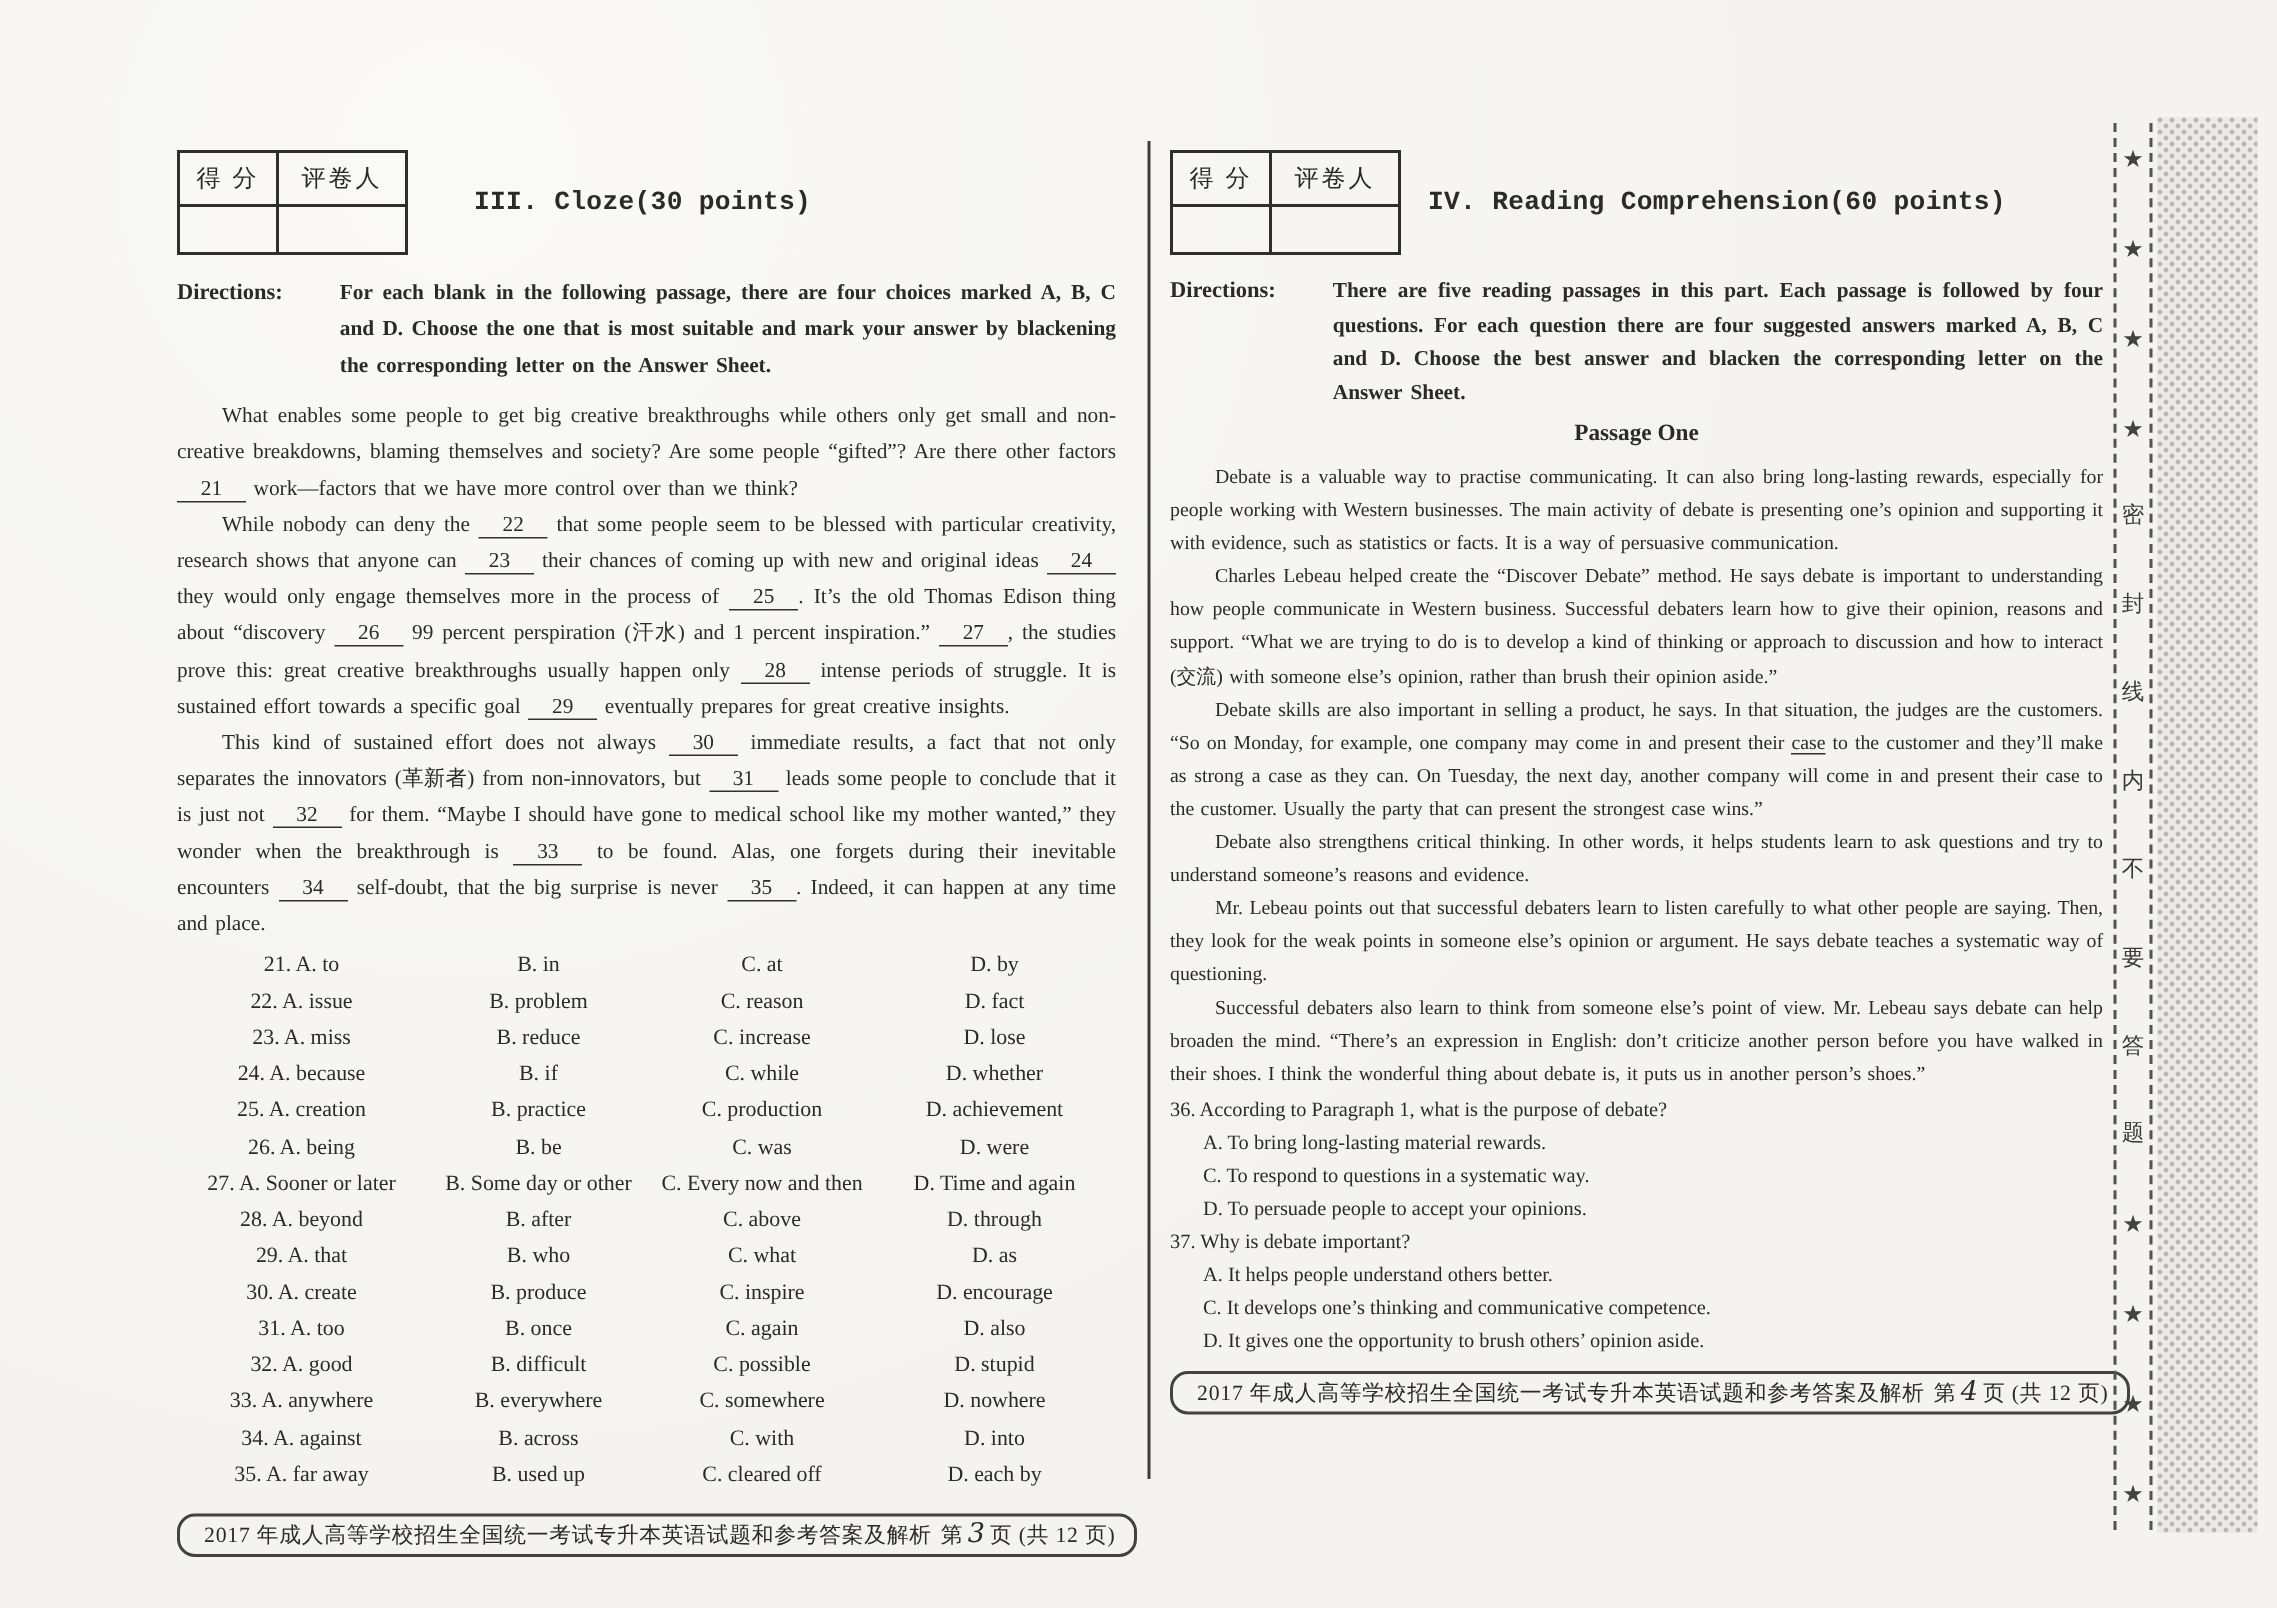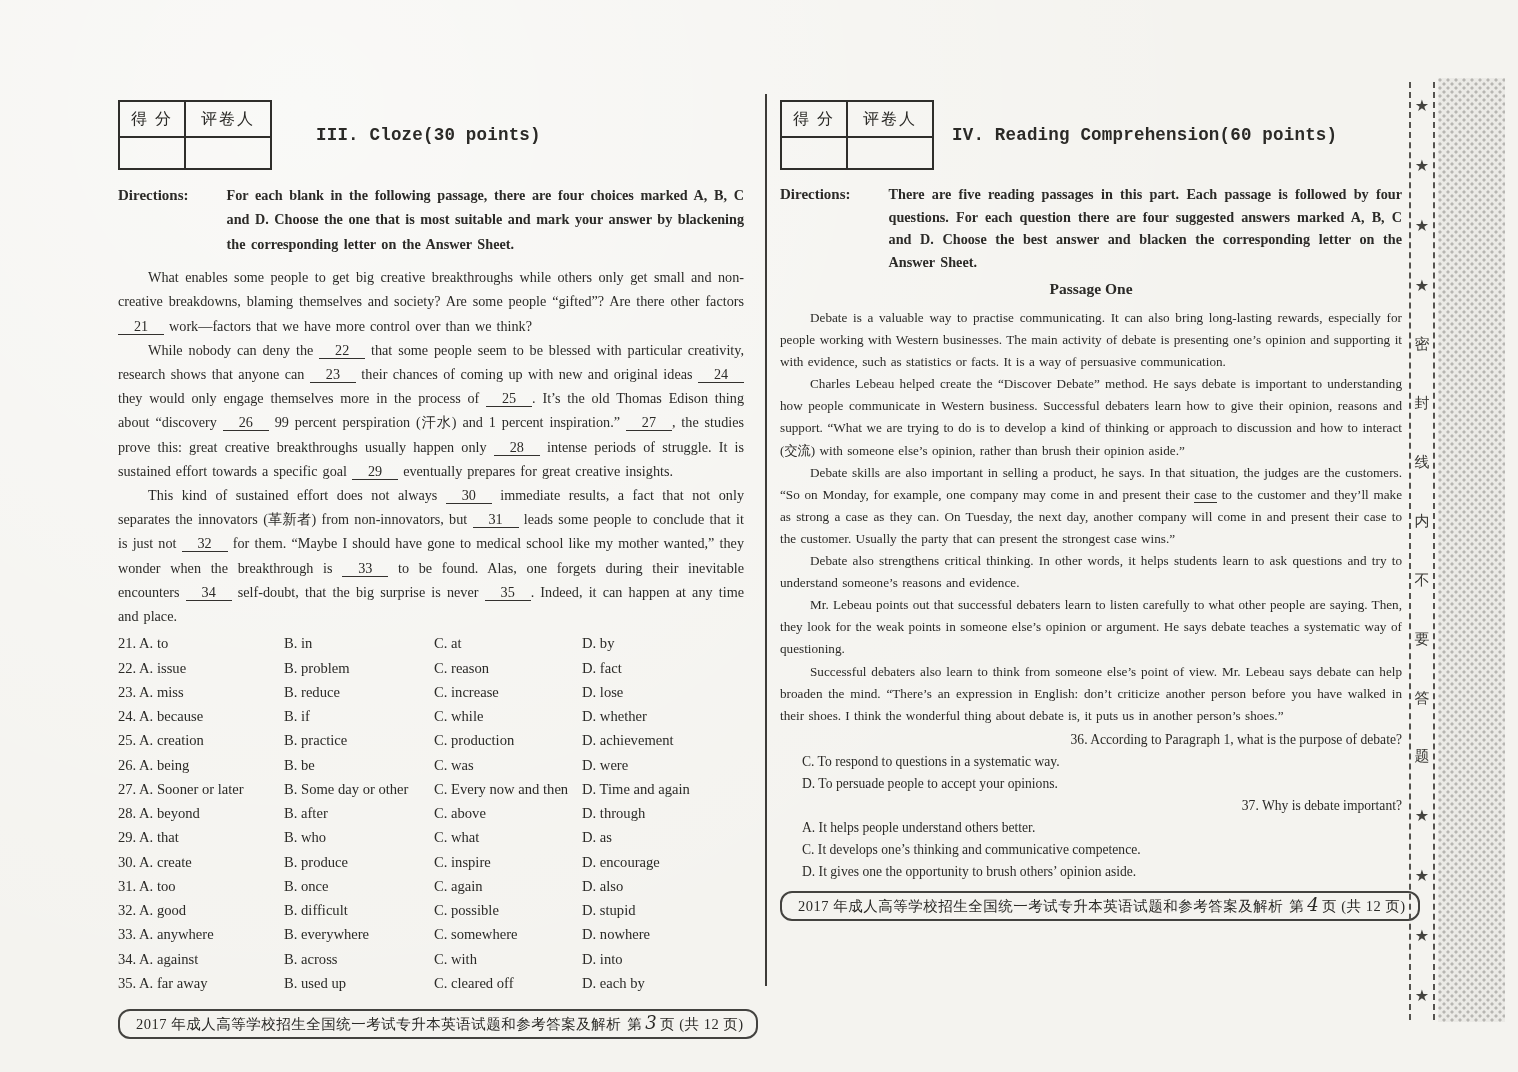--- a/index.html
+++ b/index.html
@@ -60,25 +60,25 @@
   }
   .uline{border-bottom:1.5px solid #33312e;}
 
   
   .options{
     margin-top:7px;
     display:grid;grid-template-columns:166px 150px 148px 1fr;
     grid-auto-rows:24.25px;align-items:baseline;
     font-size:14.6px;white-space:nowrap;
   }
-  .opt-cell{overflow:visible;}
+  .opt-cell{overflow:visible;text-align:center;}
 
   
   .questions{margin-top:2px;font-size:13.6px;line-height:22.1px;}
-  .q-stem{margin:0;text-align:right;}
+  .q-stem{margin:0;}
   .q-opt{margin:0;padding-left:22px;}
 
   
   .footer{
     margin:10px auto 0 auto;width:fit-content;
     border:2px solid #43423f;border-radius:12px;
     padding:1px 12px 3px 16px;
     font-size:14.5px;white-space:nowrap;letter-spacing:.5px;
   }
   .page.right .footer{margin-top:8px;}
@@ -240,20 +240,21 @@
       <p class="para">Debate is a valuable way to practise communicating. It can also bring long-lasting rewards, especially for people working with Western businesses. The main activity of debate is presenting one’s opinion and supporting it with evidence, such as statistics or facts. It is a way of persuasive communication.</p>
       <p class="para">Charles Lebeau helped create the “Discover Debate” method. He says debate is important to understanding how people communicate in Western business. Successful debaters learn how to give their opinion, reasons and support. “What we are trying to do is to develop a kind of thinking or approach to discussion and how to interact (交流) with someone else’s opinion, rather than brush their opinion aside.”</p>
       <p class="para">Debate skills are also important in selling a product, he says. In that situation, the judges are the customers. “So on Monday, for example, one company may come in and present their <span class="uline">case</span> to the customer and they’ll make as strong a case as they can. On Tuesday, the next day, another company will come in and present their case to the customer. Usually the party that can present the strongest case wins.”</p>
       <p class="para">Debate also strengthens critical thinking. In other words, it helps students learn to ask questions and try to understand someone’s reasons and evidence.</p>
       <p class="para">Mr. Lebeau points out that successful debaters learn to listen carefully to what other people are saying. Then, they look for the weak points in someone else’s opinion or argument. He says debate teaches a systematic way of questioning.</p>
       <p class="para">Successful debaters also learn to think from someone else’s point of view. Mr. Lebeau says debate can help broaden the mind. “There’s an expression in English: don’t criticize another person before you have walked in their shoes. I think the wonderful thing about debate is, it puts us in another person’s shoes.”</p>
     </div>
 
     <div class="questions">
         <p class="q-stem">36. According to Paragraph 1, what is the purpose of debate?</p>
+        <p class="q-opt">A. To bring long-lasting material rewards.</p>
         <p class="q-opt">C. To respond to questions in a systematic way.</p>
         <p class="q-opt">D. To persuade people to accept your opinions.</p>
         <p class="q-stem">37. Why is debate important?</p>
         <p class="q-opt">A. It helps people understand others better.</p>
         <p class="q-opt">C. It develops one’s thinking and communicative competence.</p>
         <p class="q-opt">D. It gives one the opportunity to brush others’ opinion aside.</p>
       </div>
 
     <div class="footer">
       <span>2017 年成人高等学校招生全国统一考试专升本英语试题和参考答案及解析</span><span class="gap">第</span><span class="pnum">4</span><span>页 (共 12 页)</span>

